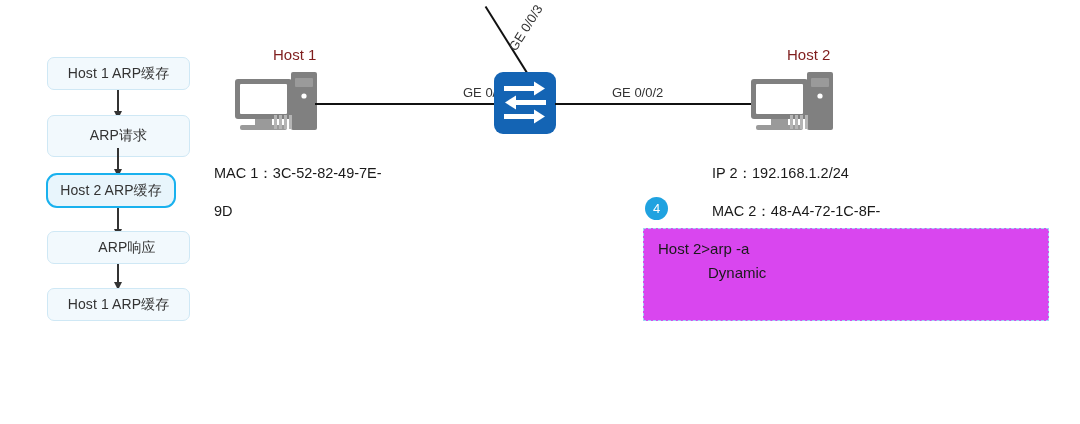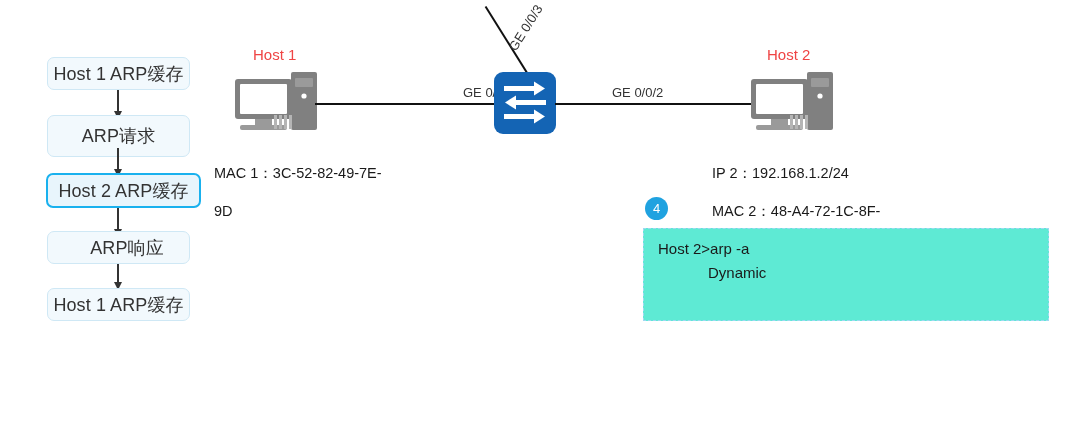--- a/index.html
+++ b/index.html
@@ -25,21 +25,21 @@
   
   .flow-box {
     position: absolute;
     box-sizing: border-box;
     border-radius: 7px;
     background: #f2f9fd;
     border: 1px solid #cfe8f5;
     display: flex;
     align-items: center;
     justify-content: center;
-    font-size: 18px;
+    font-size: 14px;
     color: #333333;
     letter-spacing: 0.1px;
     white-space: nowrap;
   }
   .flow-box.highlight {
     background: #e8f5fc;
     border: 2px solid #19b1ee;
   }
   .flow-arrow {
     position: absolute;
@@ -56,22 +56,23 @@
     height: 0;
     border-left: 4.5px solid transparent;
     border-right: 4.5px solid transparent;
     border-top: 8px solid #333333;
   }
 
   
   .node-title {
     position: absolute;
     font-size: 15px;
-    color: #ef4444;
-    white-space: nowrap;
+    color: #7f1d1d;
+    white-space: nowrap;
+    margin-left: 20px;
   }
   .pc {
     position: absolute;
     width: 92px;
     height: 68px;
   }
   .link {
     position: absolute;
     height: 2px;
     background: #111111;
@@ -121,21 +122,21 @@
     color: #ffffff;
     font-size: 13px;
     display: flex;
     align-items: center;
     justify-content: center;
     font-weight: 400;
   }
   .arp-box {
     position: absolute;
     box-sizing: border-box;
-    background: #5eead4;
+    background: #d946ef;
     border: 1.5px dashed #9fd8f2;
     padding: 8px 0 10px 14px;
   }
   .arp-line {
     font-size: 15px;
     line-height: 24px;
     color: #1a1a1a;
     white-space: pre;
   }
 </style>
@@ -149,21 +150,21 @@
     <div class="flow-box" style="left:47px; top:57px; width:143px; height:33px;">
       <span>Host 1 ARP缓存</span>
     </div>
     <div class="flow-arrow" style="left:117px; top:90px; height:28px;"></div>
 
     <div class="flow-box" style="left:47px; top:115px; width:143px; height:42px;">
       <span>ARP请求</span>
     </div>
     <div class="flow-arrow" style="left:117px; top:148px; height:28px;"></div>
 
-    <div class="flow-box highlight" style="left:46px; top:173px; width:155px; height:35px;">
+    <div class="flow-box highlight" style="left:46px; top:173px; width:130px; height:35px;border-radius:11px;">
       <span>Host 2 ARP缓存</span>
     </div>
     <div class="flow-arrow" style="left:117px; top:208px; height:28px;"></div>
 
     <div class="flow-box" style="left:47px; top:231px; width:143px; height:33px;padding-left:17px;">
       <span>ARP响应</span>
     </div>
     <div class="flow-arrow" style="left:117px; top:264px; height:25px;"></div>
 
     <div class="flow-box" style="left:47px; top:288px; width:143px; height:33px;">

